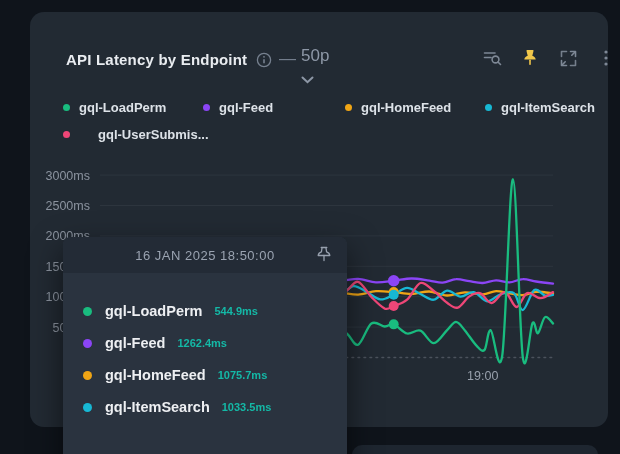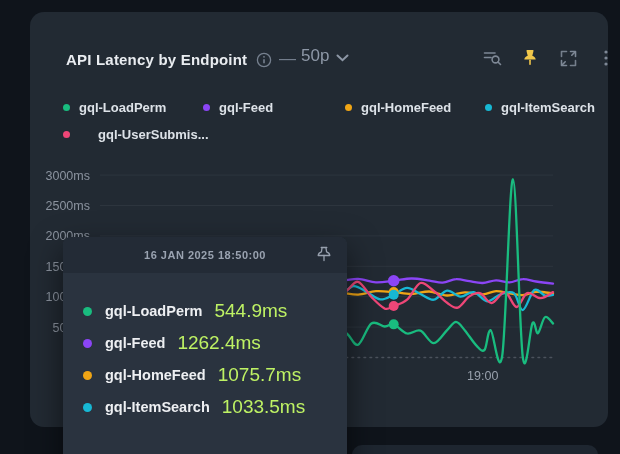--- a/index.html
+++ b/index.html
@@ -7,21 +7,21 @@
   body { font-family:"Liberation Sans", sans-serif; }
   .stage { position:relative; width:620px; height:454px; overflow:hidden; background:#0f141b; }
 
   
   .card { position:absolute; left:30px; top:12px; width:578px; height:415px;
           background:#222a33; border-radius:14px; }
   .card-title { position:absolute; left:36px; top:39px; font-size:15px; font-weight:700;
                 color:#e9ecf0; letter-spacing:.2px; }
   .info-btn { position:absolute; left:226px; top:40px; width:16px; height:16px; color:#76808f; cursor:pointer; background:none; border:none; }
   .dash-ind { position:absolute; left:249px; top:37px; font-size:17px; color:#76808f; }
-  .agg-btn { position:absolute; left:271px; top:34px; background:none; border:none; display:flex; align-items:center; gap:7px; cursor:pointer; }
+  .agg-btn { position:absolute; left:271px; top:34px; background:none; border:none; display:flex; align-items:flex-start; gap:7px; cursor:pointer;flex-direction:column; }
   .agg-btn .agg-label { font-size:17px; color:#8d97a6; font-weight:400; }
   .agg-btn svg { color:#8d97a6; margin-top:3px; }
   .toolbar { position:absolute; left:452px; top:36px; display:flex; align-items:center; gap:18px; }
   .tb-btn { background:none; border:none; width:20px; height:20px; display:flex; align-items:center; justify-content:center; color:#7e8896; cursor:pointer; padding:0; }
   .tb-btn.pin { color:#f0c64a; }
 
   
   .legend { list-style:none; }
   .legend li { position:absolute; display:flex; align-items:center; gap:9px; cursor:pointer; }
   .legend .dot { width:7px; height:7px; border-radius:50%; flex:none; }
@@ -34,27 +34,27 @@
   
   .next-card { position:absolute; left:352px; top:445px; width:246px; height:12px;
                background:#1e2630; border-radius:10px 10px 0 0; }
 
   
   .tooltip { position:absolute; left:63px; top:237px; width:284px; height:260px;
              background:#2a333f; border-radius:8px; box-shadow:0 12px 32px rgba(0,0,0,.55);
              z-index:10; overflow:hidden; }
   .tt-head { position:relative; height:36px; background:#232b36; display:flex;
              align-items:center; justify-content:center; }
-  .tt-time { font-size:11px; font-weight:700; letter-spacing:.5px; color:#9aa3b1; }
+  .tt-time { font-size:13px; font-weight:400; letter-spacing:.5px; color:#9aa3b1; }
   .tt-pin { position:absolute; right:13px; top:9px; width:18px; height:18px; color:#98a1af; cursor:pointer; }
   .tt-rows { list-style:none; padding:28px 16px 10px 20px; }
   .tt-rows li { display:flex; align-items:center; height:20px; margin-bottom:12px; }
   .tt-rows .dot { width:9px; height:9px; border-radius:50%; margin-right:13px; flex:none; }
   .tt-rows .tt-name { font-size:14.5px; font-weight:600; color:#edeff2; }
-  .tt-rows .tt-val  { font-size:19px; font-weight:400; color:#bef264; margin-left:12px; }
+  .tt-rows .tt-val  { font-size:11px; font-weight:700; color:#14b8a6; margin-left:12px; }
 </style>
 </head>
 <body>
 
 <div class="stage">
 
   <section class="card">
     <h1 class="card-title">API Latency by Endpoint</h1>
 
     <button class="info-btn" title="">

